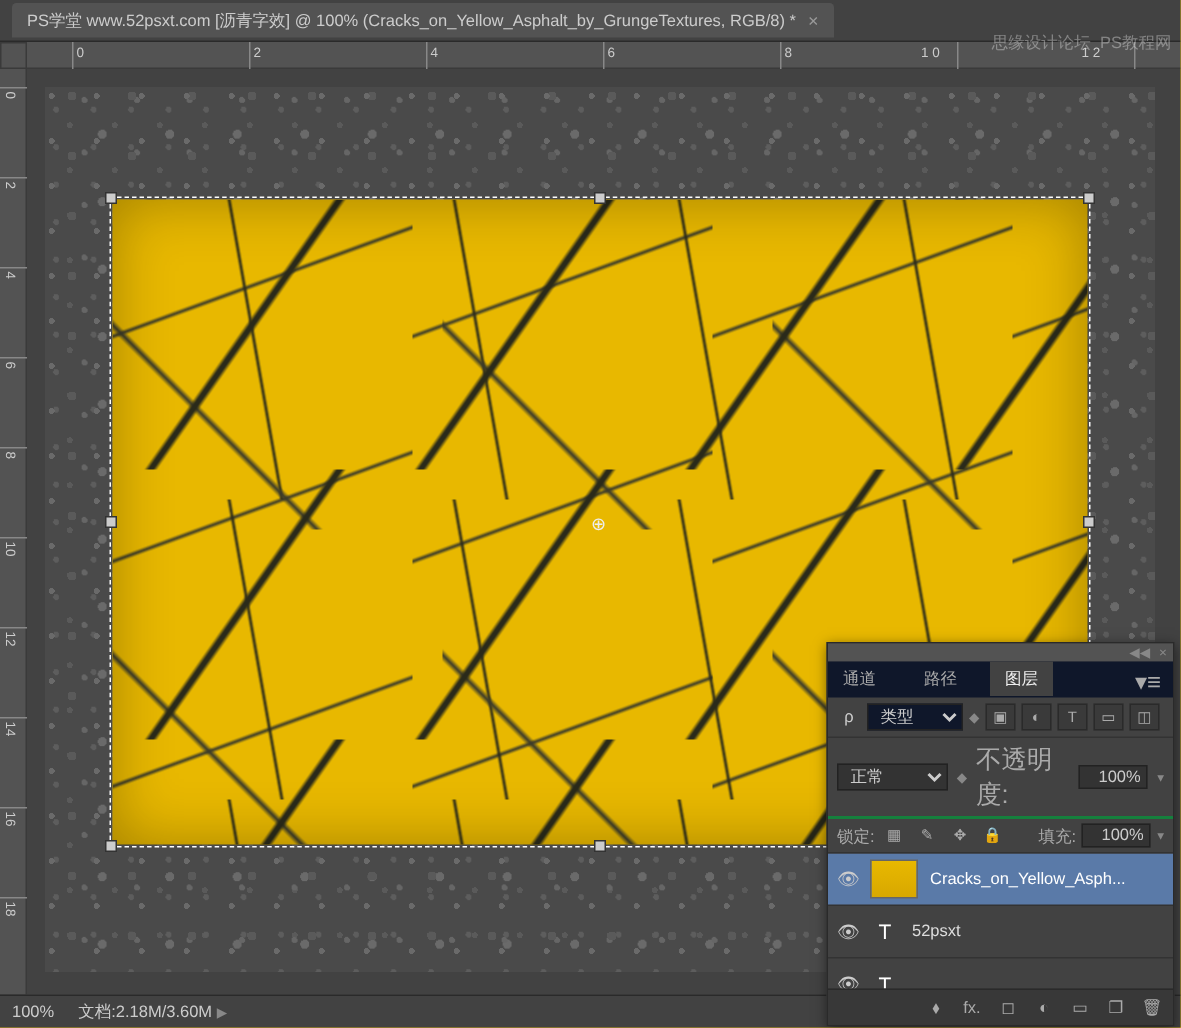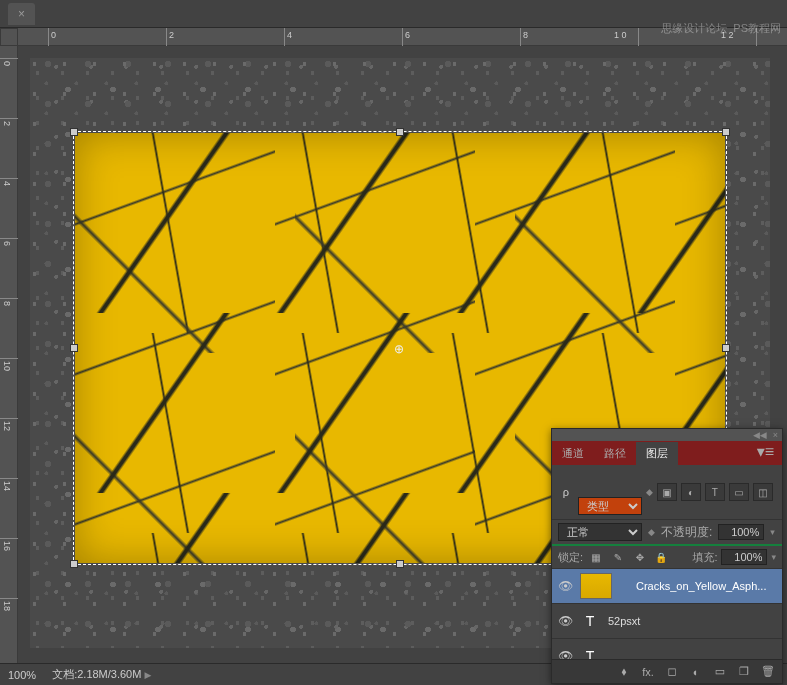--- a/index.html
+++ b/index.html
@@ -46,60 +46,61 @@
 .th-bl { bottom: -4px; left: -4px; } .th-bc { bottom: -4px; left: calc(50% - 4px); } .th-br { bottom: -4px; right: -4px; }
 .transform-center { position: absolute; top: calc(50% - 6px); left: calc(50% - 6px); width: 12px; height: 12px; color: #eee; font-size: 12px; }
 
 .status-bar { position: absolute; bottom: 0; left: 0; right: 0; height: 22px; background: #424242; border-top: 1px solid #2a2a2a; display: flex; align-items: center; padding: 0 8px; color: #ccc; font-size: 11px; gap: 16px; }
 .status-zoom { display: flex; align-items: center; gap: 4px; }
 .status-chevron { font-size: 9px; color: #888; }
 
 .layers-panel { position: absolute; right: 4px; top: 428px; width: 232px; height: 256px; background: #424242; border: 1px solid #2a2a2a; box-shadow: 0 2px 8px rgba(0,0,0,0.5); }
 .panel-header { height: 12px; background: #535353; display: flex; justify-content: flex-end; align-items: center; padding: 0 4px; gap: 6px; }
 .panel-header span { color: #888; font-size: 9px; cursor: pointer; }
-.panel-tabs { display: flex; background: #7f1d1d; height: 24px; align-items: flex-end; }
+.panel-tabs { display: flex; background: #0f172a; height: 24px; align-items: flex-start; gap: 12px; }
 .panel-tab { padding: 4px 10px; color: #aaa; font-size: 11px; cursor: pointer; }
 .panel-tab.active { background: #424242; color: #eee; }
 .panel-menu { margin-left: auto; padding: 4px 8px; color: #aaa; cursor: pointer; }
 
 .filter-row { display: flex; align-items: center; padding: 4px 6px; gap: 4px; border-bottom: 1px solid #333; }
 .filter-icon { width: 16px; height: 14px; color: #ccc; font-size: 11px; display: flex; align-items: center; justify-content: center; }
-.type-select { background: #c2410c; color: #ccc; border: 1px solid #222; font-size: 11px; padding: 1px 4px; flex: 0 0 auto; width: 64px; margin-top: 28px; }
+.type-select { background: #0f172a; color: #ccc; border: 1px solid #222; font-size: 11px; padding: 1px 4px; flex: 0 0 auto; width: 64px; }
 .filter-btn { width: 20px; height: 18px; background: #3a3a3a; border: 1px solid #2a2a2a; color: #aaa; font-size: 10px; display: flex; align-items: center; justify-content: center; cursor: pointer; }
 
 .blend-row { display: flex; align-items: center; padding: 3px 6px; gap: 6px; border-bottom: 2px solid #15803d; }
 .blend-select { background: #333; color: #ccc; border: 1px solid #222; font-size: 11px; padding: 1px 4px; width: 84px; }
-.blend-label { color: #aaa; font-size: 12px; }
+.blend-label { color: #aaa; font-size: 17px; }
 .pct-input { background: #333; color: #ccc; border: 1px solid #222; font-size: 11px; padding: 1px 4px; width: 46px; text-align: right; }
 .pct-chev { color: #888; font-size: 9px; }
 
 .lock-row { display: flex; align-items: center; padding: 3px 6px; gap: 4px; border-bottom: 1px solid #333; justify-content: flex-end; }
 .lock-label { color: #aaa; font-size: 11px; }
 .lock-btn { width: 18px; height: 16px; color: #aaa; font-size: 10px; display: flex; align-items: center; justify-content: center; cursor: pointer; }
 
 .layers-list { overflow-y: auto; }
 .layer-row { display: flex; align-items: center; padding: 4px 6px; gap: 8px; border-bottom: 1px solid #333; }
 .layer-row.selected { background: #5a7aa8; }
 .eye-icon { width: 14px; color: #ccc; cursor: pointer; font-size: 12px; }
 .layer-thumb { width: 32px; height: 26px; border: 1px solid #666; background: #888; display: flex; align-items: center; justify-content: center; font-size: 14px; color: #fff; }
 .layer-thumb.yellow { background: linear-gradient(#e8b800, #d8a800); }
 .layer-thumb.text { background: none; border: none; width: 20px; }
 .layer-name { color: #ddd; font-size: 11px; white-space: nowrap; overflow: hidden; text-overflow: ellipsis; flex: 1; }
-.layer-row.selected .layer-name { color: #fff; margin-left: 16px; }
+.layer-row.selected .layer-name { color: #fff; }
 
 .panel-footer { position: absolute; bottom: 0; left: 0; right: 0; height: 24px; background: #383838; display: flex; align-items: center; justify-content: flex-end; padding: 0 4px; gap: 4px; border-top: 1px solid #2a2a2a; }
 .footer-btn { width: 20px; height: 18px; color: #aaa; font-size: 11px; display: flex; align-items: center; justify-content: center; cursor: pointer; }
 
 .watermark-tr { position: absolute; top: 21px; right: 6px; color: rgba(255,255,255,0.35); font-size: 11px; }
 </style>
 </head>
 <body>
 
 <div class="tab-bar">
   <div class="tab">
+    <span>PS学堂  www.52psxt.com [沥青字效] @ 100% (Cracks_on_Yellow_Asphalt_by_GrungeTextures, RGB/8) *</span>
     <span class="tab-close">×</span>
   </div>
 </div>
 
 <div class="ruler-corner"></div>
 <div class="ruler-h">
     <div class="ruler-tick-h" style="left: 30px;"></div>
     <div class="ruler-label-h" style="left: 33px;">0</div>
     <div class="ruler-tick-h" style="left: 148px;"></div>
     <div class="ruler-label-h" style="left: 151px;">2</div>

